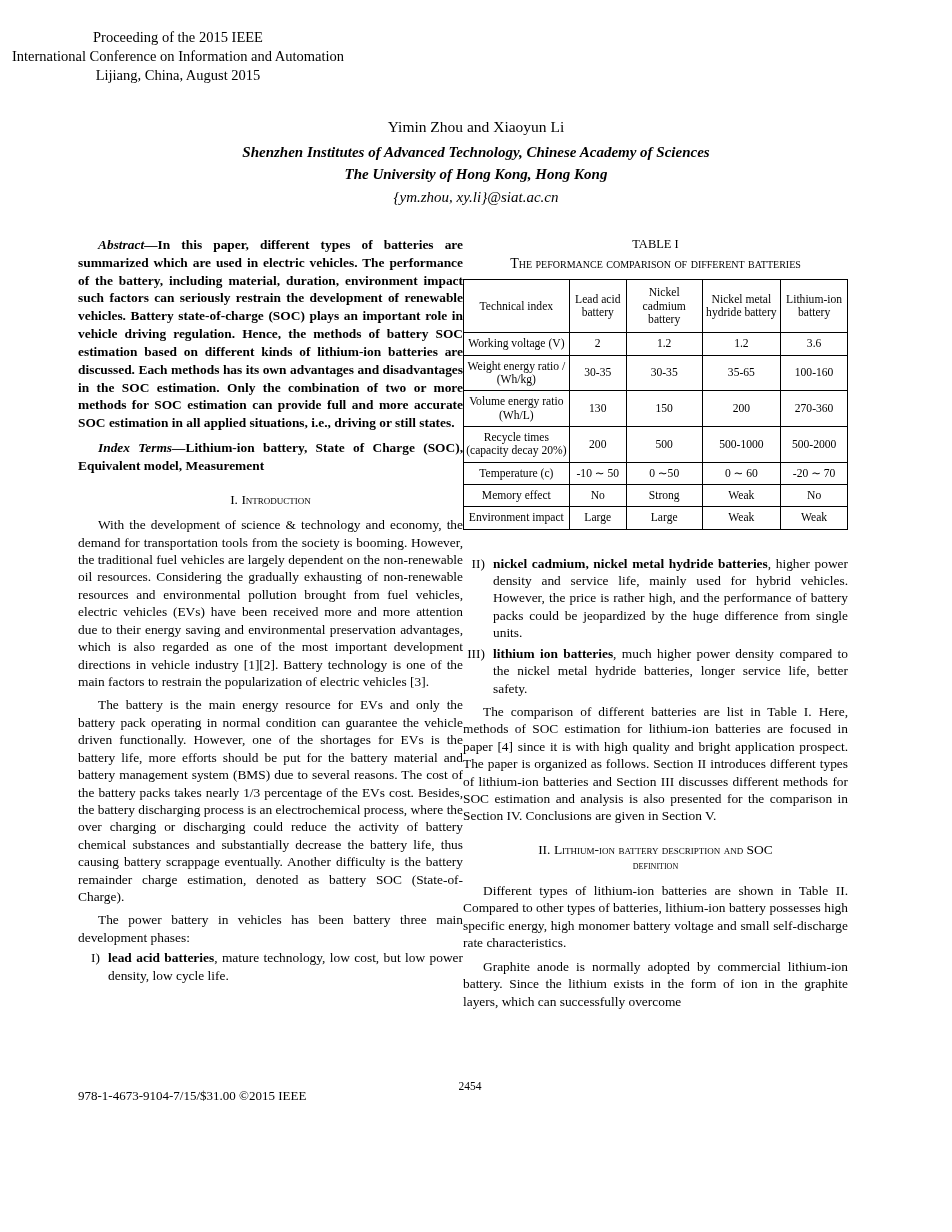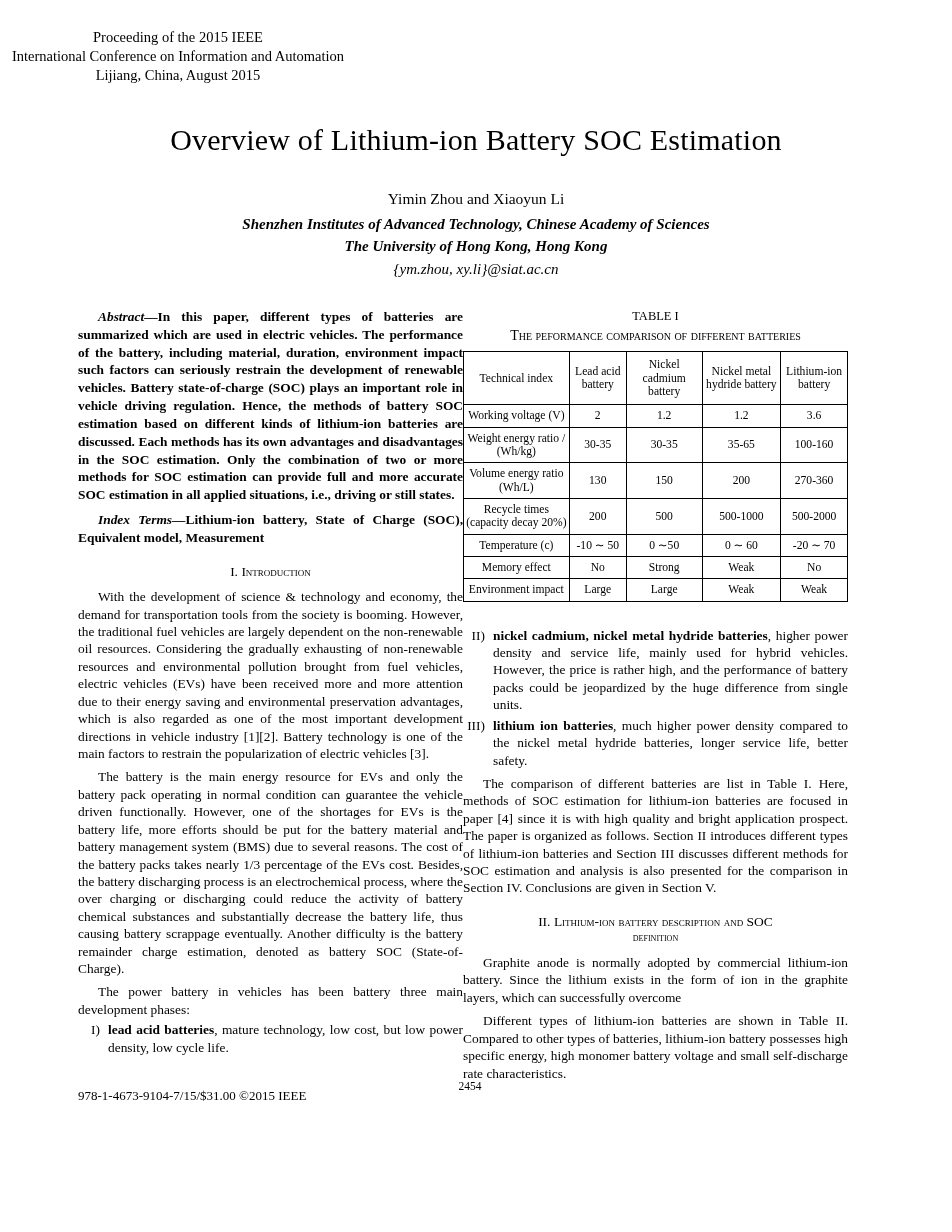--- a/index.html
+++ b/index.html
@@ -167,21 +167,20 @@
 <body>
 
 <div class="page">
 
   <div class="conf-header">
     <div>Proceeding of the 2015 IEEE</div>
     <div>International Conference on Information and Automation</div>
     <div>Lijiang, China, August 2015</div>
   </div>
 
-  <div class="title">Overview of Lithium-ion Battery SOC Estimation</div>
 
   <div class="authors">Yimin Zhou and Xiaoyun Li</div>
   <div class="affil">
     <div>Shenzhen Institutes of Advanced Technology, Chinese Academy of Sciences</div>
     <div>The University of Hong Kong, Hong Kong</div>
   </div>
   <div class="email">{ym.zhou, xy.li}@siat.ac.cn</div>
 
   <div class="cols">
 
@@ -301,22 +300,22 @@
 
       <div style="height:6px"></div>
       <p>The comparison of different batteries are list in Table I. Here, methods of SOC estimation for lithium-ion batteries are focused in paper [4] since it is with high quality and bright application prospect. The paper is organized as follows. Section II introduces different types of lithium-ion batteries and Section III discusses different methods for SOC estimation and analysis is also presented for the comparison in Section IV. Conclusions are given in Section V.</p>
 
       <div class="sec-head">
         <span class="num">II.</span>
         <span>Lithium-ion battery description and SOC</span>
         <div style="font-variant:small-caps;font-size:12px;">definition</div>
       </div>
 
+      <p>Different types of lithium-ion batteries are shown in Table II. Compared to other types of batteries, lithium-ion battery possesses high specific energy, high monomer battery voltage and small self-discharge rate characteristics.</p>
       <p>Graphite anode is normally adopted by commercial lithium-ion battery. Since the lithium exists in the form of ion in the graphite layers, which can successfully overcome</p>
-      <p>Different types of lithium-ion batteries are shown in Table II. Compared to other types of batteries, lithium-ion battery possesses high specific energy, high monomer battery voltage and small self-discharge rate characteristics.</p>
 
     </div>
   </div>
 
   <div class="footer">
     <span class="isbn">978-1-4673-9104-7/15/$31.00 ©2015 IEEE</span>
     <span class="pageno">2454</span>
   </div>
 
 </div>

